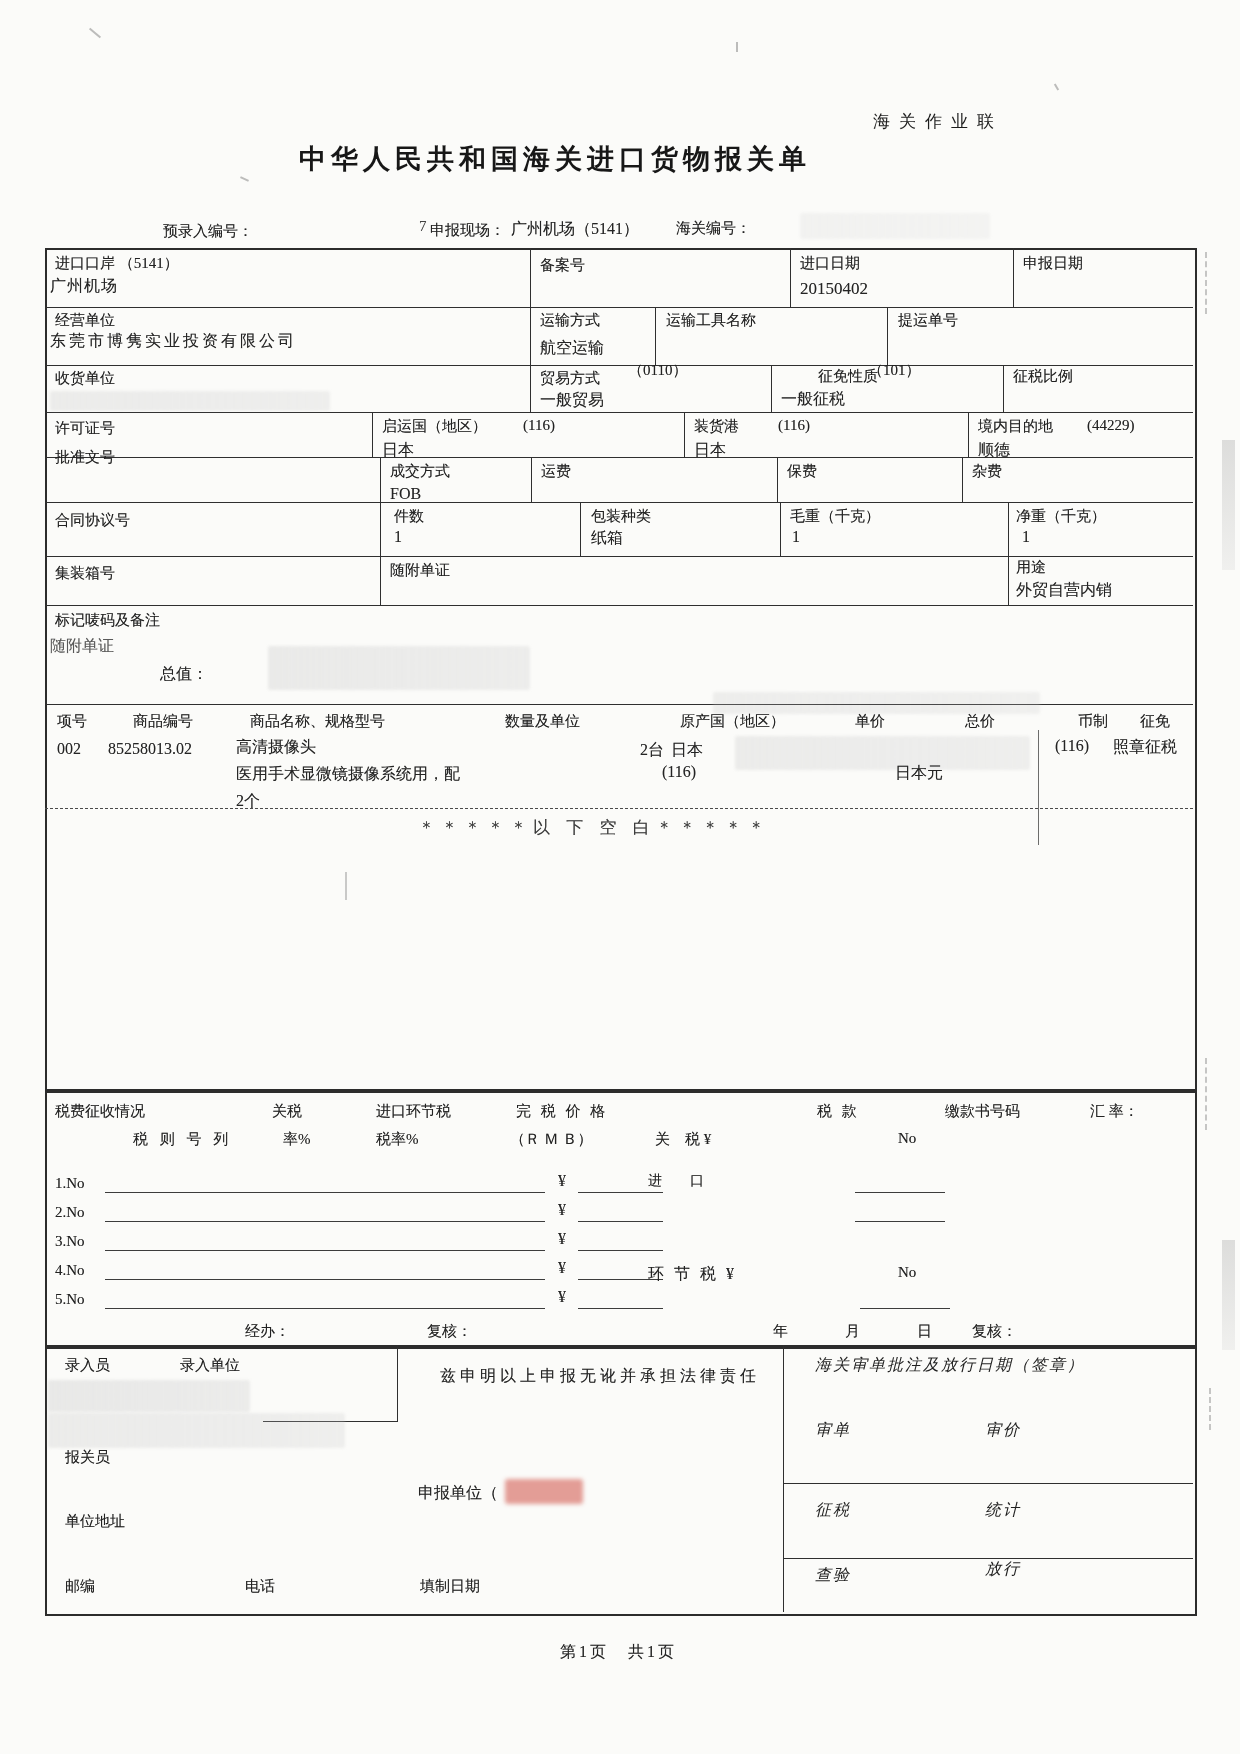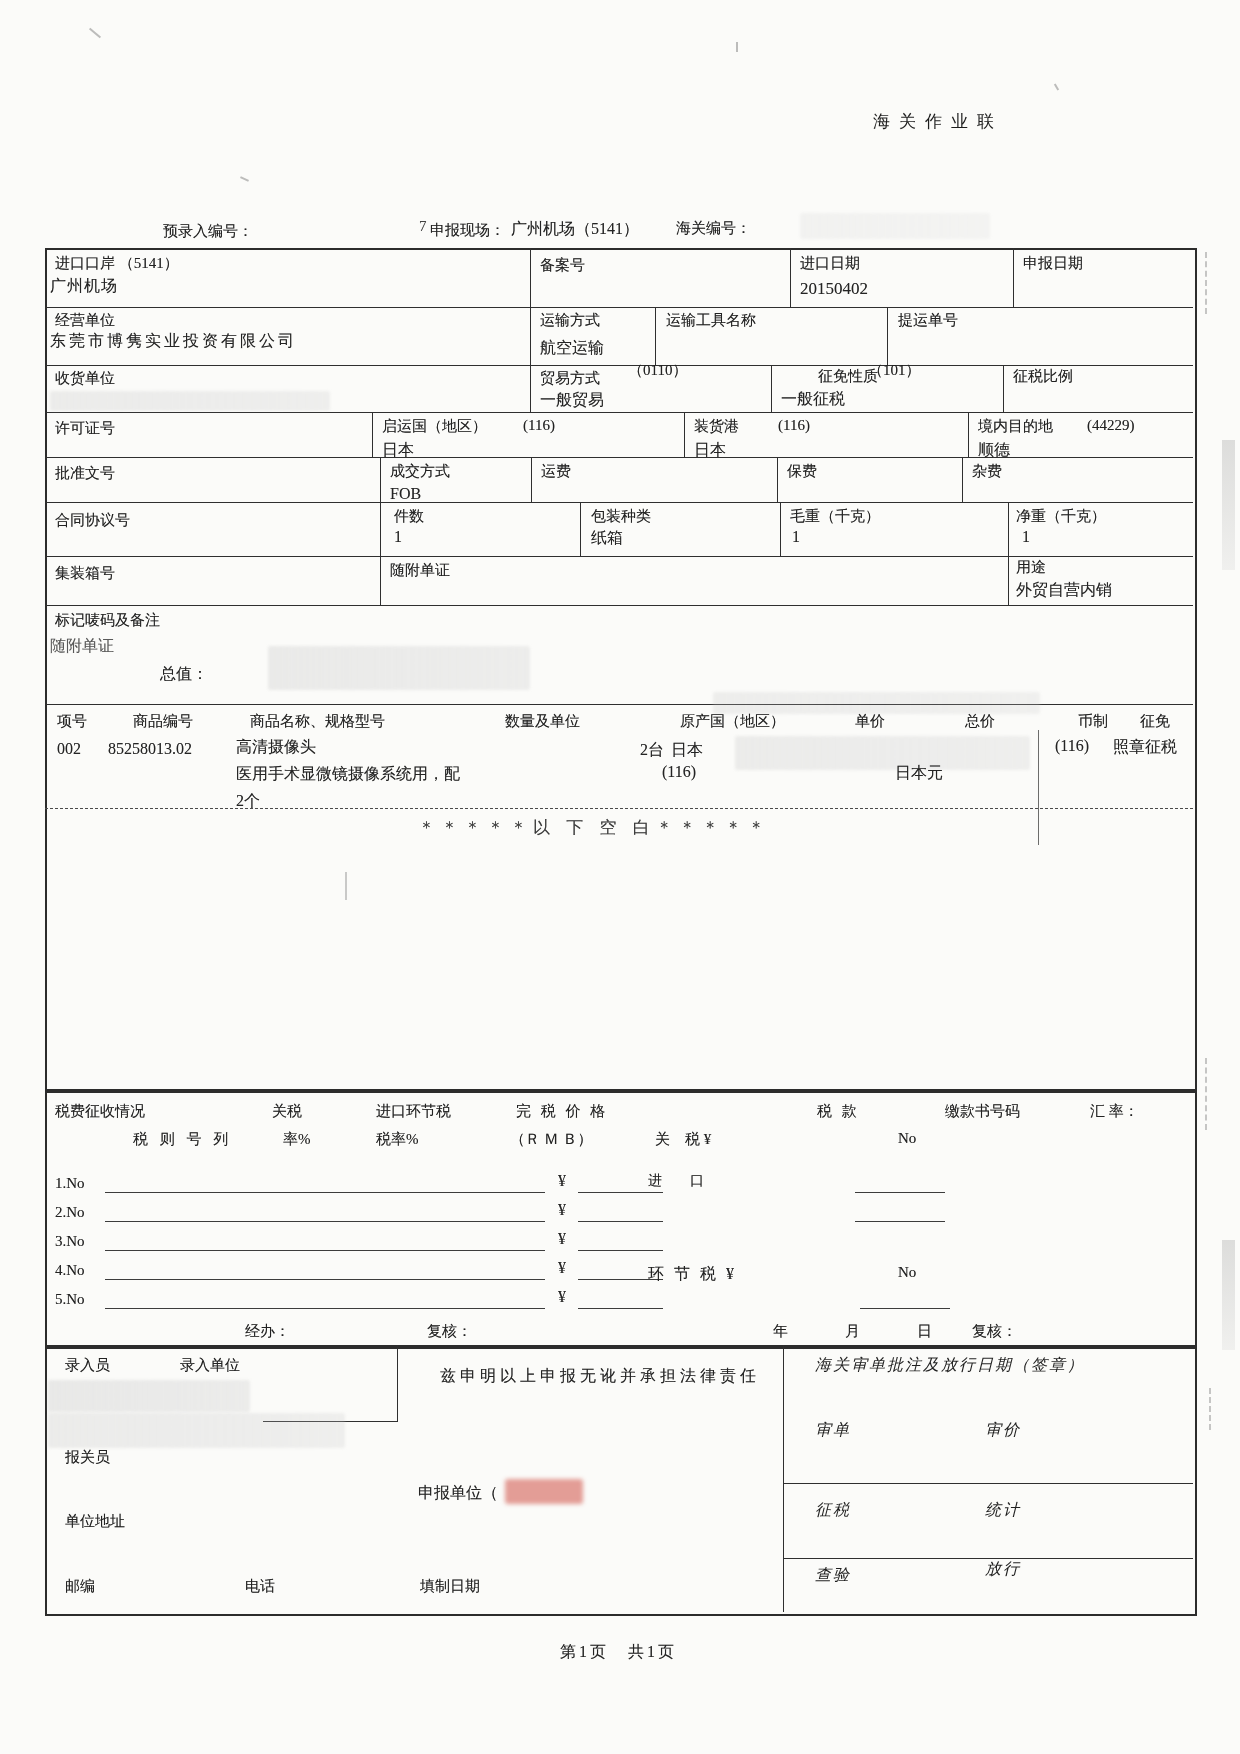--- a/index.html
+++ b/index.html
@@ -26,20 +26,21 @@
   .art{position:absolute;background:#6e6e6e;opacity:.45;}
   .art-dash{position:absolute;width:0;border-left:2px dashed #9a9a9a;opacity:.55;}
   .smudge{position:absolute;background:linear-gradient(180deg,rgba(130,130,130,.25),rgba(160,160,160,.12));}
 </style>
 </head>
 <body>
 
 <div class="paper">
 
   <span class="a copy" style="left:873px;top:110px">海关作业联</span>
+  <span class="a title" style="left:299px;top:141px">中华人民共和国海关进口货物报关单</span>
 
   <span class="a lbl" style="left:163px;top:222px">预录入编号：</span>
   <span class="a lbl" style="left:419px;top:218px;opacity:.85">7</span>
   <span class="a lbl" style="left:430px;top:221px">申报现场：</span>
   <span class="a val" style="left:511px;top:219px">广州机场（5141）</span>
   <span class="a lbl" style="left:676px;top:219px">海关编号：</span>
   <div class="redact" style="left:800px;top:213px;width:190px;height:26px;opacity:.3"></div>
 
   <div class="bx" style="left:45px;top:248px;width:1148px;height:841px"></div>
   <div class="hl" style="left:45px;top:307px;width:1148px"></div>
@@ -102,21 +103,21 @@
   <span class="a lbl" style="left:382px;top:417px">启运国（地区）</span>
   <span class="a lbl" style="left:523px;top:417px">(116)</span>
   <span class="a val" style="left:382px;top:440px">日本</span>
   <span class="a lbl" style="left:694px;top:417px">装货港</span>
   <span class="a lbl" style="left:778px;top:417px">(116)</span>
   <span class="a val" style="left:694px;top:440px">日本</span>
   <span class="a lbl" style="left:978px;top:417px">境内目的地</span>
   <span class="a lbl" style="left:1087px;top:417px">(44229)</span>
   <span class="a val" style="left:978px;top:440px">顺德</span>
 
-  <span class="a lbl" style="left:55px;top:464px">批准文号</span>
+  <span class="a lbl" style="left:55px;top:448px">批准文号</span>
   <span class="a lbl" style="left:390px;top:462px">成交方式</span>
   <span class="a val" style="left:390px;top:485px">FOB</span>
   <span class="a lbl" style="left:541px;top:462px">运费</span>
   <span class="a lbl" style="left:787px;top:462px">保费</span>
   <span class="a lbl" style="left:972px;top:462px">杂费</span>
 
   <span class="a lbl" style="left:55px;top:511px">合同协议号</span>
   <span class="a lbl" style="left:394px;top:507px">件数</span>
   <span class="a val" style="left:394px;top:528px">1</span>
   <span class="a lbl" style="left:591px;top:507px">包装种类</span>

